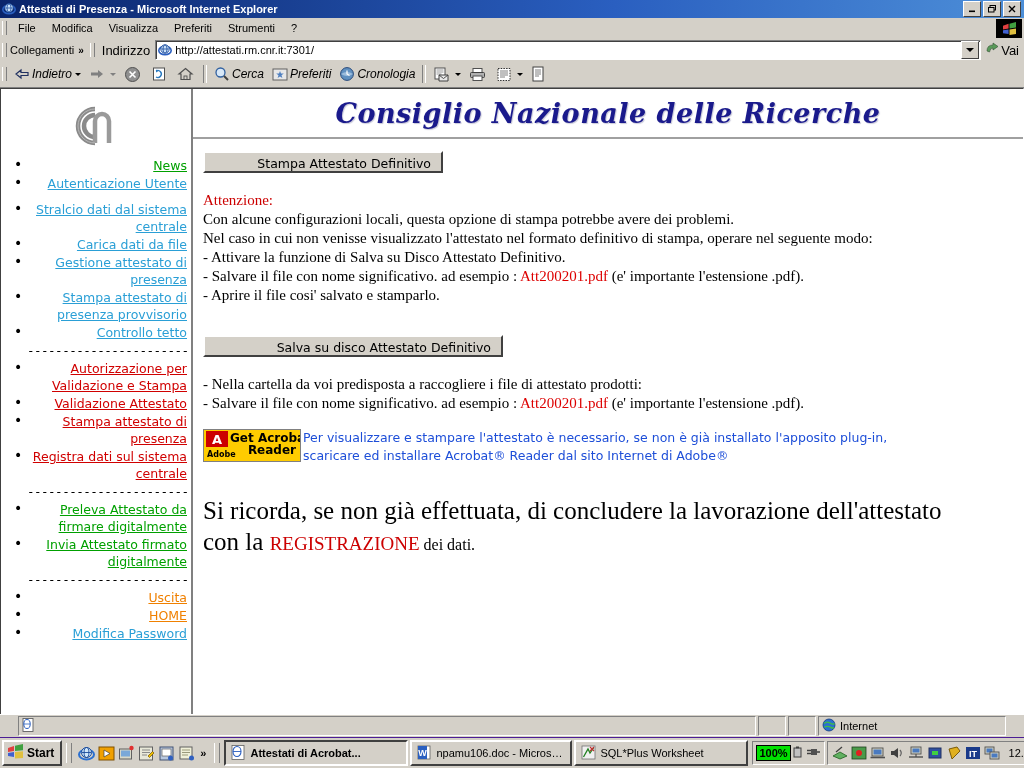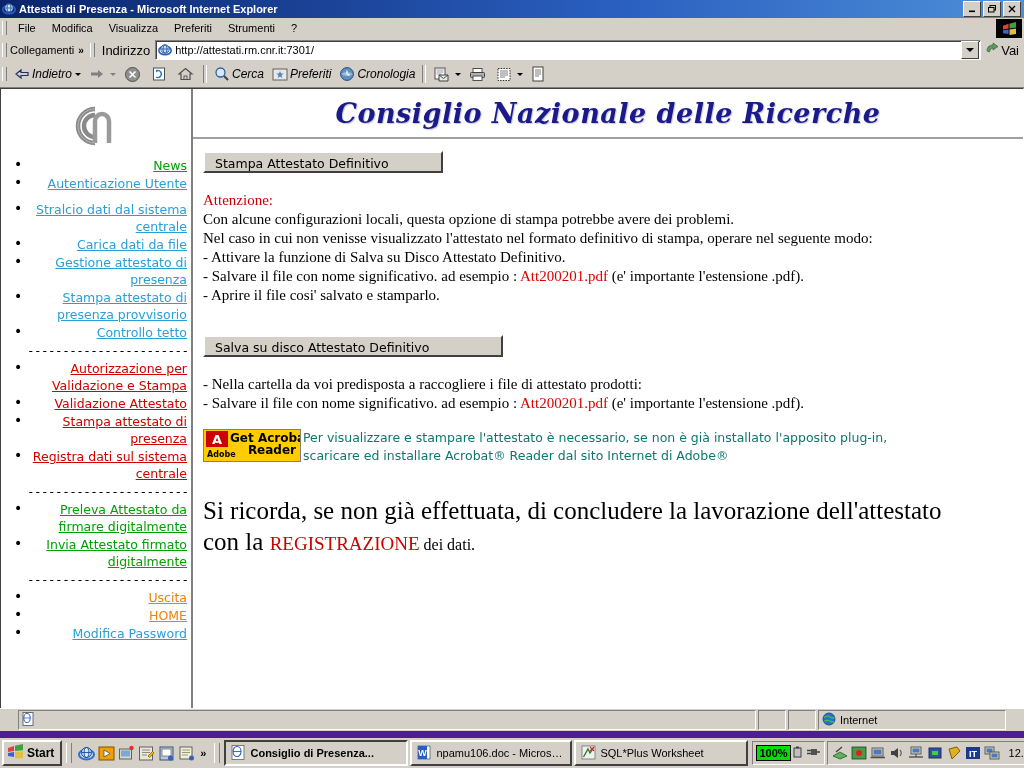--- a/index.html
+++ b/index.html
@@ -267,21 +267,21 @@
     border-left: 2px solid #ffffff;
     border-right: 2px solid #404040;
     border-bottom: 2px solid #404040;
     font-family: "DejaVu Sans", sans-serif;
     font-size: 12.5px;
     color: #000;
     padding: 3px 10px;
     height: 22px;
     line-height: 16px;
     display: inline-block;
-    text-align: left;
+    text-align: right;
     box-sizing: border-box;
   }
   #btn-stampa { width: 240px; margin-left: 0px; }
   #btn-salva { width: 300px; margin-left: 0px; }
 
   .serif-block {
     font-family: "Liberation Serif", "DejaVu Serif", serif;
     font-size: 15px;
     color: #000;
     line-height: 19px;
@@ -328,21 +328,21 @@
   .acro-reader {
     position: absolute; right: 4px; bottom: 4px;
     font-size: 12px; font-weight: bold; color: #000;
     font-family: "DejaVu Sans", sans-serif;
     line-height: 14px;
   }
   .acro-text {
     font-family: "DejaVu Sans", sans-serif;
     font-size: 12.5px;
     line-height: 18px;
-    color: #0f766e;
+    color: #1d4ed8;
     margin-left: 2px;
     padding-top: 0px;
   }
   .bigtext {
     font-family: "Liberation Serif", "DejaVu Serif", serif;
     font-size: 25px;
     line-height: 31px;
     color: #000;
     margin-top: 30px;
   }
@@ -370,21 +370,21 @@
     font-size: 11px;
   }
   .sb-main { flex: 1; }
   .sb-sm { width: 20px; }
   .sb-zone { width: 180px; gap: 4px; }
 
   
   .taskbar {
     height: 28px;
     background: #d4d0c8;
-    border-top: 7px solid #4c1d95;
+    border-top: 1px solid #4c1d95;
     display: flex; align-items: center;
     flex: none;
     padding: 1px 2px;
     gap: 2px;
   }
   .start-btn {
     display: flex; align-items: center; gap: 3px;
     height: 22px;
     padding: 0 6px 0 3px;
     background: #d4d0c8;
@@ -886,21 +886,21 @@
     <span class="tb-grip"></span>
 
     <span class="taskbtn active" style="width:170px;">
       <span>
         <svg width="15" height="15" viewBox="0 0 15 15">
           <rect x="1" y="0.5" width="12" height="14" fill="#ffffff" stroke="#606060" stroke-width="0.8"></rect>
           <ellipse cx="6" cy="6.5" rx="4" ry="5" fill="none" stroke="#2a5fc0" stroke-width="1.1"></ellipse>
           <path d="M2 6.5 L10 6.5" stroke="#2a5fc0" stroke-width="0.9"></path>
         </svg>
       </span>
-      <span class="label">Consiglio di Presenza...</span>
+      <span class="label">Attestati di Acrobat...</span>
     </span>
     <span class="taskbtn" style="width:148px;">
       <span>
         <svg width="15" height="15" viewBox="0 0 15 15">
           <rect x="1" y="1" width="12" height="13" fill="#ffffff" stroke="#606060" stroke-width="0.8"></rect>
           <rect x="1" y="1" width="9" height="13" fill="#2a5fc0"></rect>
           <text x="5.5" y="11" font-size="9" font-weight="bold" fill="#ffffff" text-anchor="middle" font-family="Liberation Sans, sans-serif">W</text>
         </svg>
       </span>
       <span class="label">npamu106.doc - Microso...</span>

